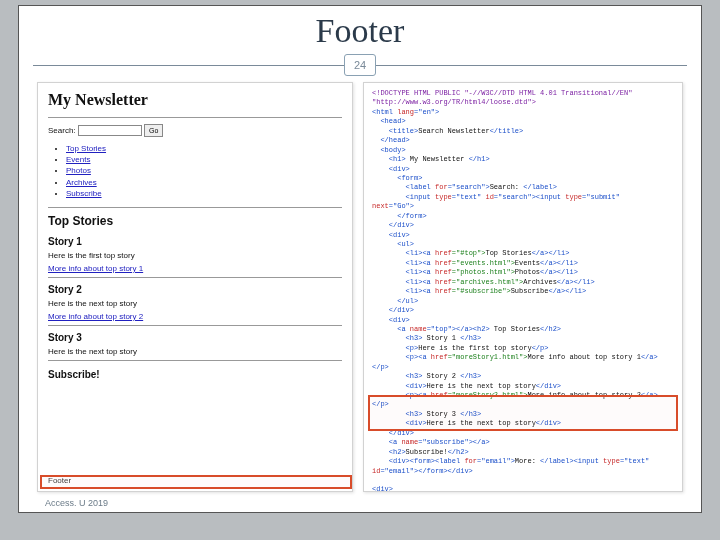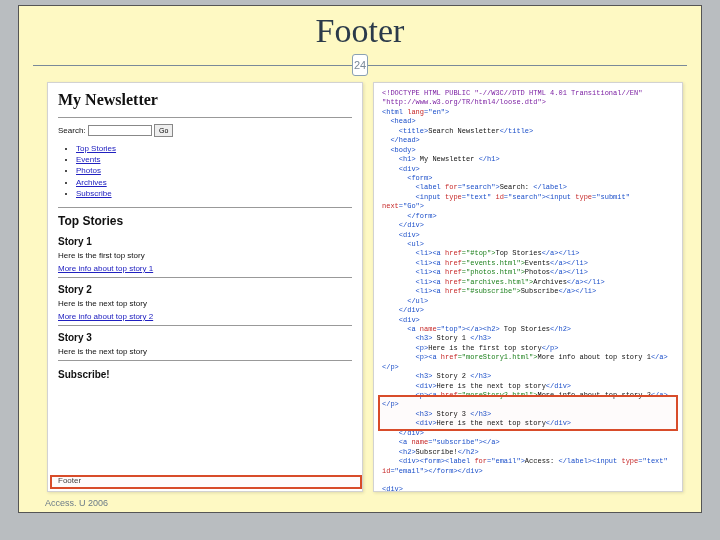--- a/index.html
+++ b/index.html
@@ -9,21 +9,21 @@
     background: #b9bdc0;
     font-family: Arial, sans-serif;
     overflow: hidden;
   }
   .slide {
     position: absolute;
     left: 18px;
     top: 5px;
     width: 684px;
     height: 508px;
-    background: #fef9c3;
+    background: #ffffff;
     border: 1px solid #555;
   }
   .title {
     font-family: Georgia, 'Times New Roman', serif;
     font-size: 34px;
     color: #2b3a4a;
     text-align: center;
     padding-top: 6px;
     padding-bottom: 4px;
   }
@@ -36,39 +36,38 @@
     left: 14px;
     right: 14px;
     top: 11px;
     border-top: 1px solid #7a8a99;
   }
   .badge {
     position: absolute;
     left: 50%;
     top: 0;
     transform: translateX(-50%);
-    width: 16px;
+    width: 32px;
     height: 22px;
     border: 1px solid #8aa1b3;
     border-radius: 3px;
     background: #fff;
     font-size: 11px;
     color: #7a8a99;
     text-align: center;
     line-height: 20px;
   }
   .content {
     position: absolute;
     left: 18px;
     top: 76px;
     right: 18px;
     bottom: 20px;
     display: flex;
     gap: 10px;
-    margin-left: 10px;
   }
   .pane {
     background: #fff;
     border: 1px solid #d2d2d2;
     box-shadow: 1px 1px 3px rgba(0,0,0,.12);
     overflow: hidden;
     position: relative;
   }
   .pane-left {
     flex: 0 0 316px;
@@ -215,27 +214,27 @@
 <span class="c-blue">&lt;/p&gt;</span>
 <span class="c-blue">        &lt;h3&gt;</span><span class="c-black"> Story 2 </span><span class="c-blue">&lt;/h3&gt;</span>
 <span class="c-blue">        &lt;div&gt;</span><span class="c-black">Here is the next top story</span><span class="c-blue">&lt;/div&gt;</span>
 <span class="c-blue">        &lt;p&gt;&lt;a </span><span class="c-red">href</span><span class="c-green">="moreStory2.html"&gt;</span><span class="c-black">More info about top story 2</span><span class="c-blue">&lt;/a&gt;</span>
 <span class="c-blue">&lt;/p&gt;</span>
 <span class="c-blue">        &lt;h3&gt;</span><span class="c-black"> Story 3 </span><span class="c-blue">&lt;/h3&gt;</span>
 <span class="c-blue">        &lt;div&gt;</span><span class="c-black">Here is the next top story</span><span class="c-blue">&lt;/div&gt;</span>
 <span class="c-blue">    &lt;/div&gt;</span>
 <span class="c-blue">    &lt;a </span><span class="c-red">name</span><span class="c-blue">="subscribe"&gt;&lt;/a&gt;</span>
 <span class="c-blue">    &lt;h2&gt;</span><span class="c-black">Subscribe!</span><span class="c-blue">&lt;/h2&gt;</span>
-<span class="c-blue">    &lt;div&gt;&lt;form&gt;&lt;label </span><span class="c-red">for</span><span class="c-blue">="email"&gt;</span><span class="c-black">Access: </span><span class="c-blue">&lt;/label&gt;&lt;input </span><span class="c-red">type</span><span class="c-blue">="text"</span>
+<span class="c-blue">    &lt;div&gt;&lt;form&gt;&lt;label </span><span class="c-red">for</span><span class="c-blue">="email"&gt;</span><span class="c-black">More: </span><span class="c-blue">&lt;/label&gt;&lt;input </span><span class="c-red">type</span><span class="c-blue">="text"</span>
 <span class="c-red">id</span><span class="c-blue">="email"&gt;&lt;/form&gt;&lt;/div&gt;</span>
 
 <span class="c-blue">&lt;div&gt;</span>
 
 
 
 
       <div class="highlight-box hl1"></div>
     </div>
 
   </div>
 
-  <div class="footer-label">Access. U 2006</div>
+  <div class="footer-label">Access. U 2019</div>
 </div>
 
 </body></html>

